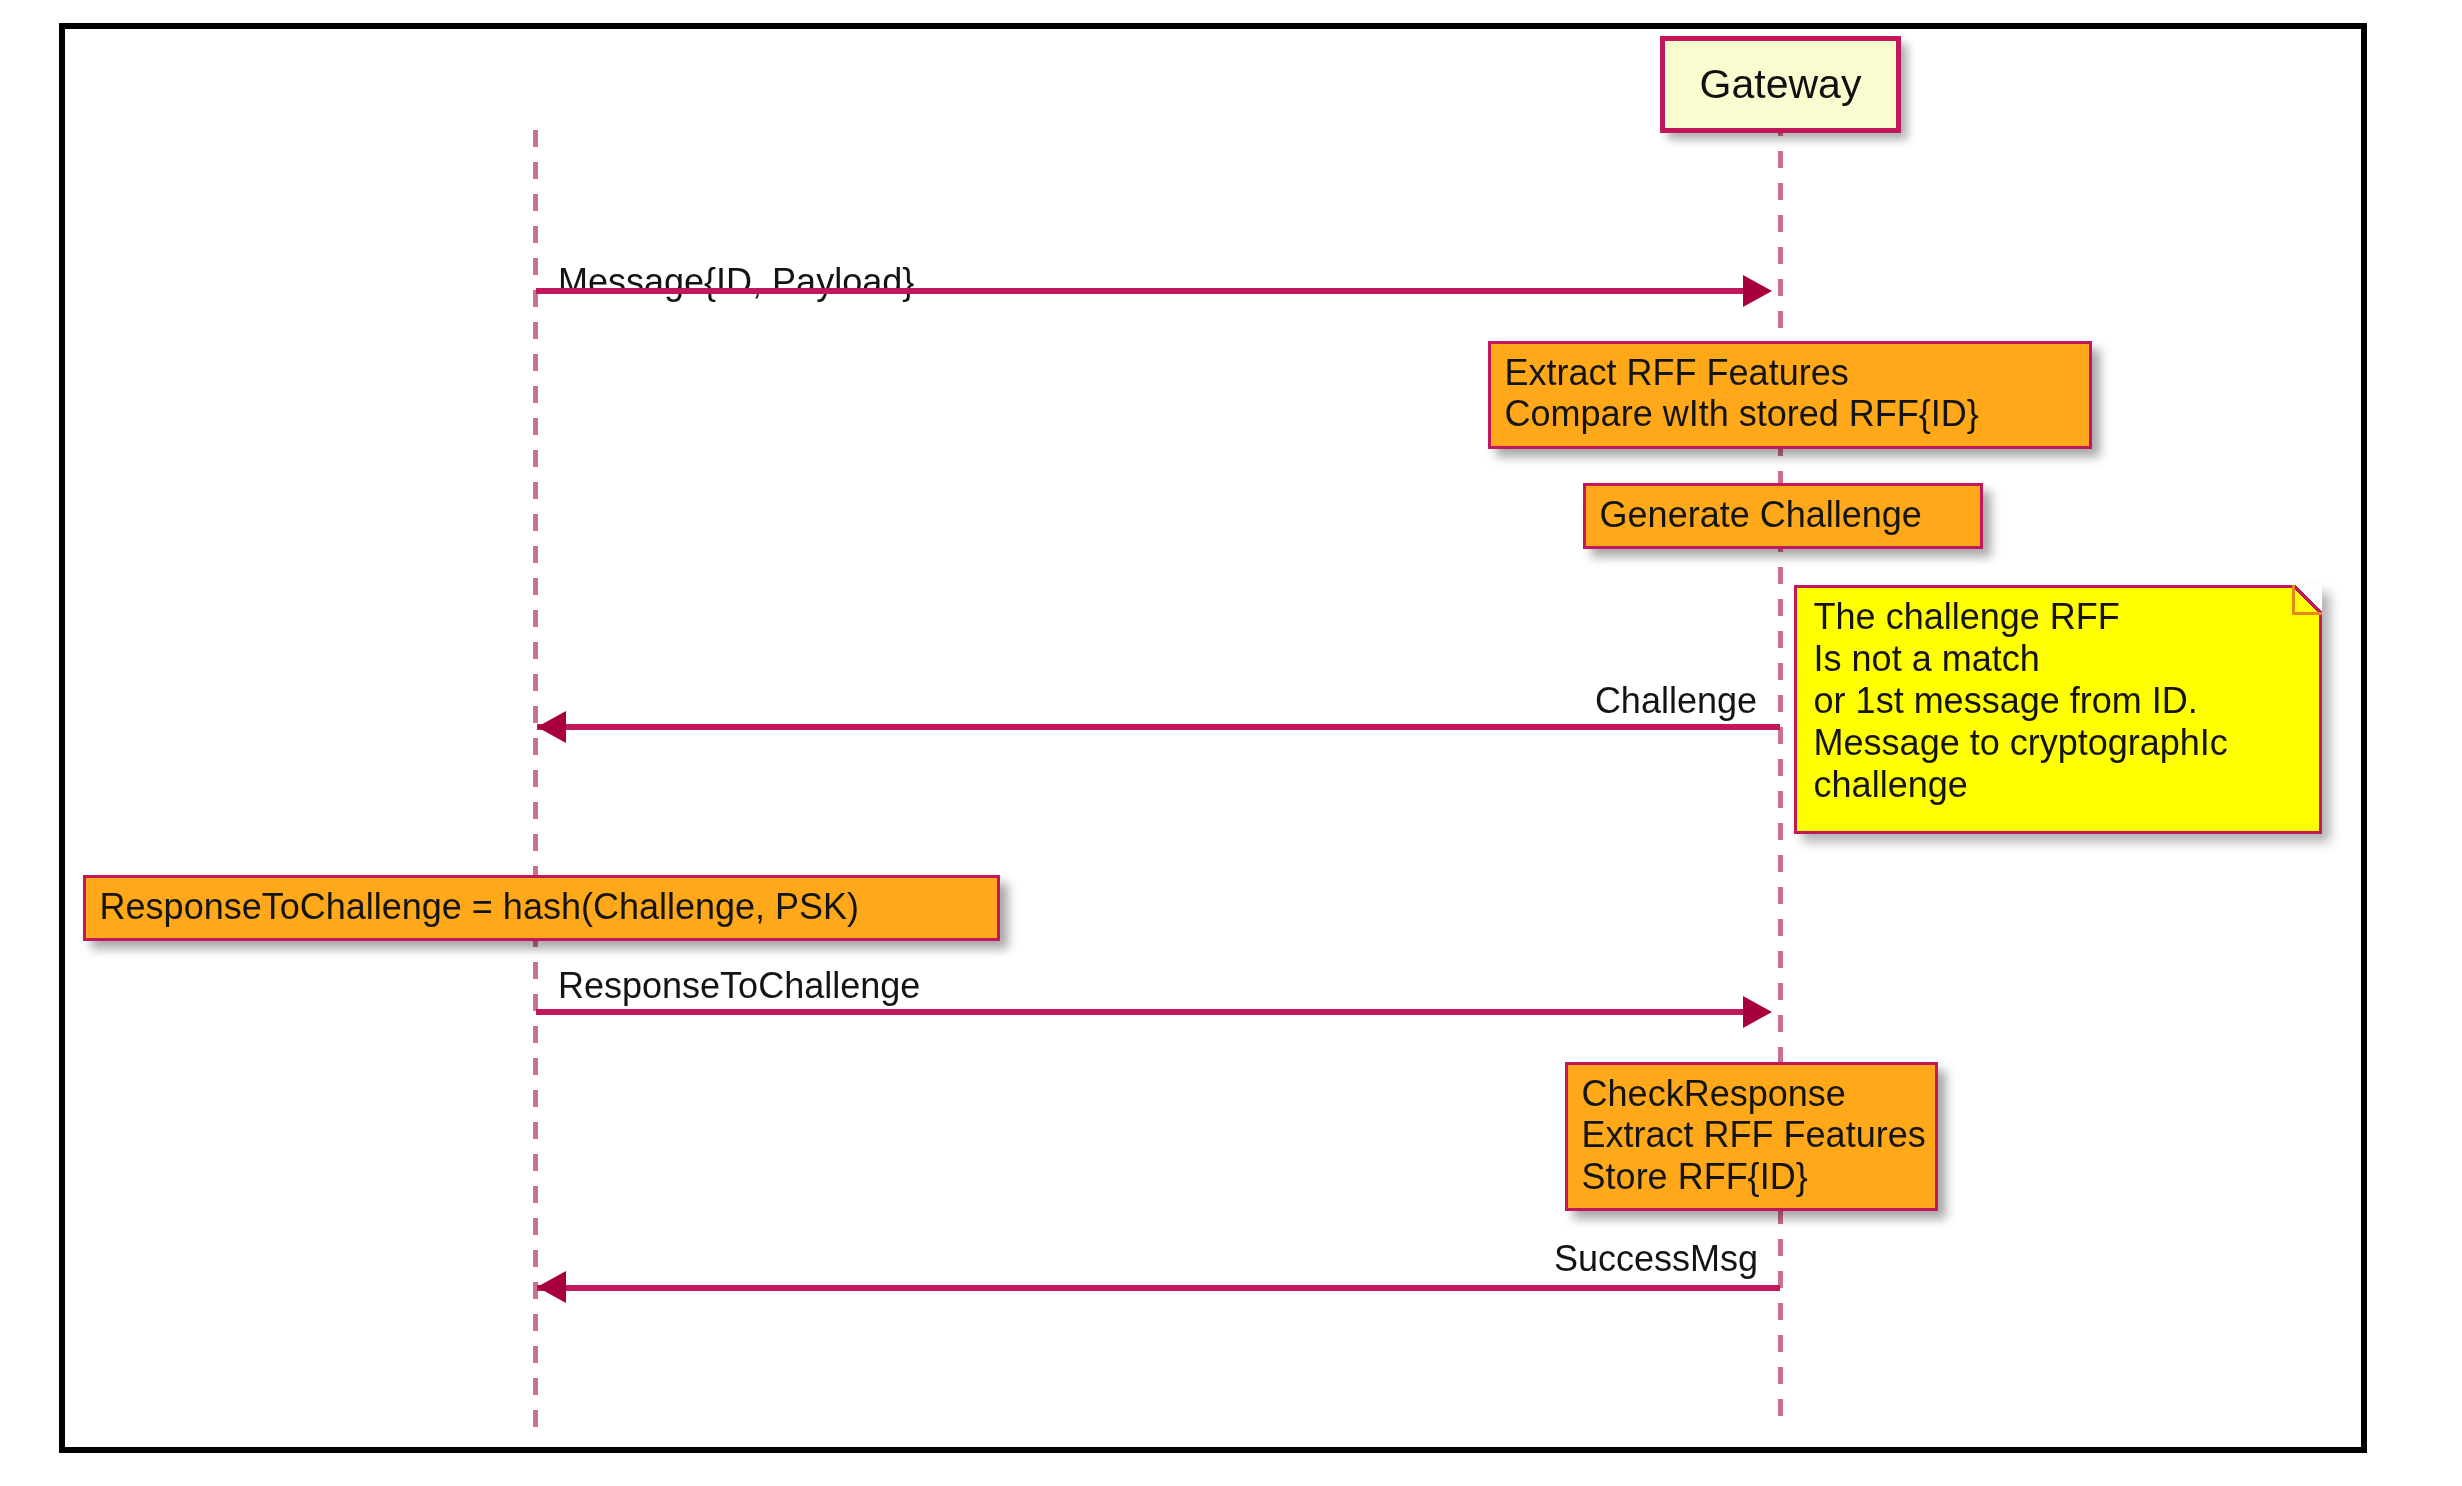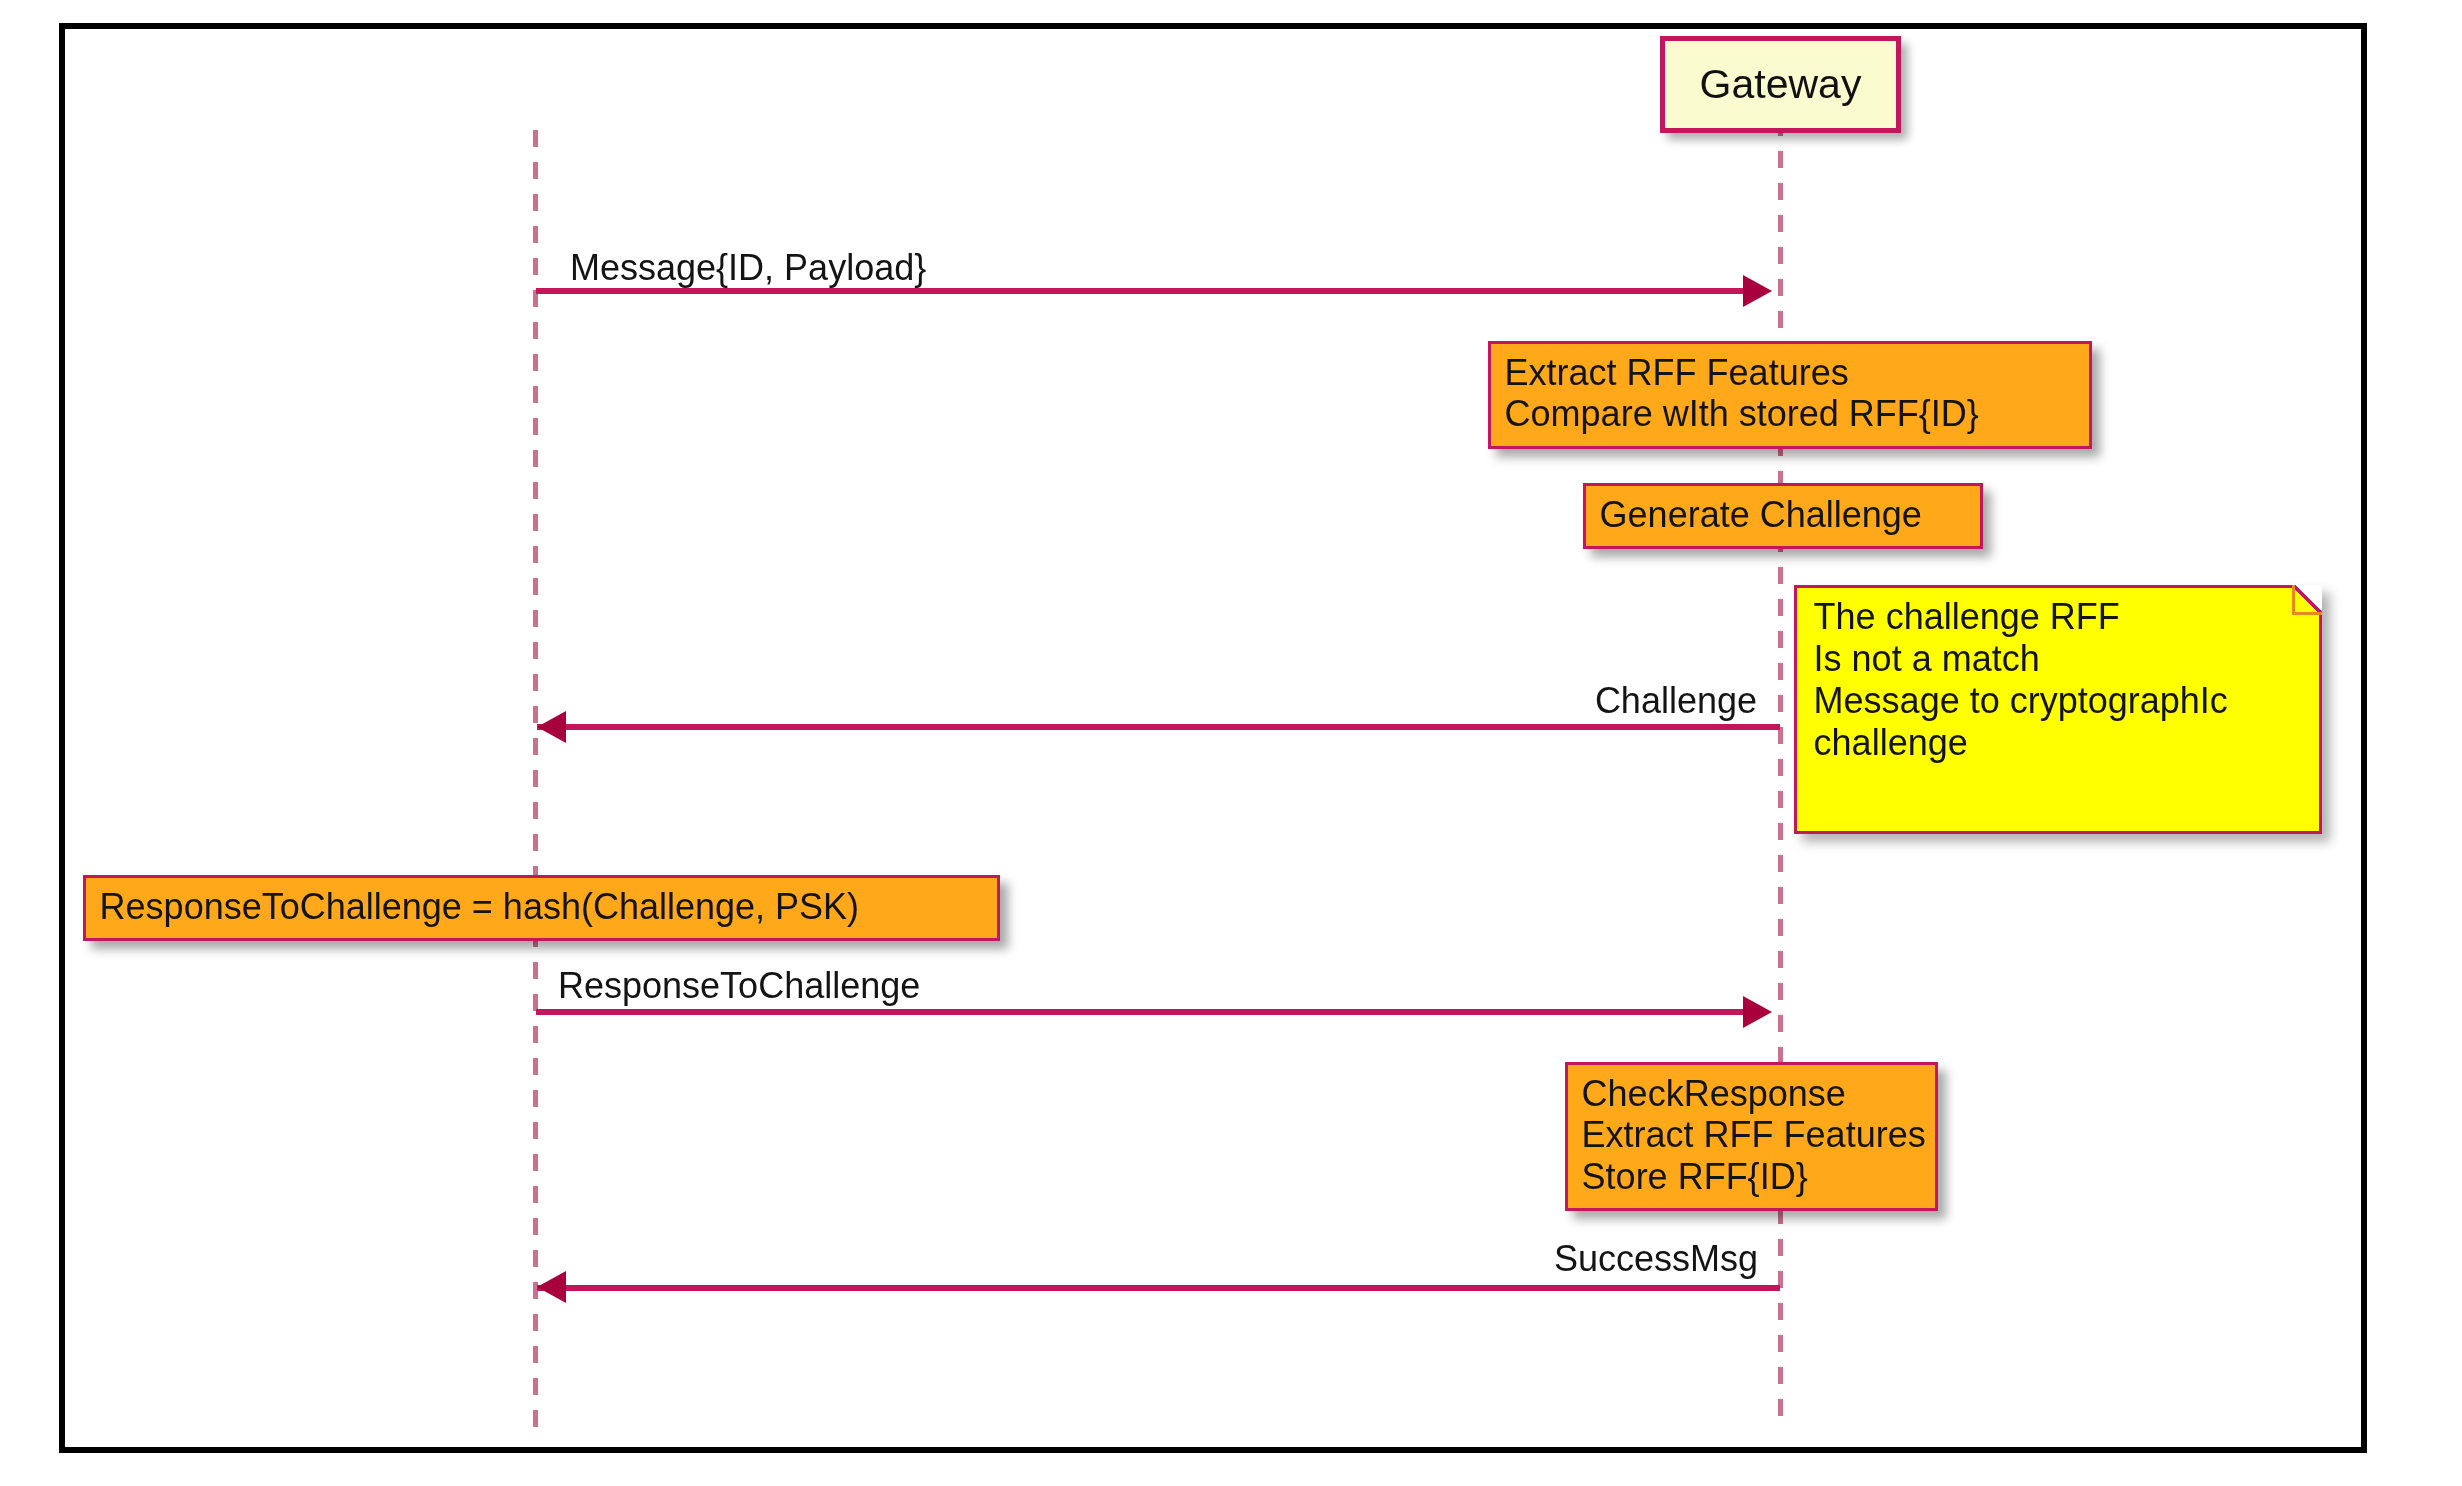--- a/index.html
+++ b/index.html
@@ -155,39 +155,40 @@
 <div id="canvas">
 
   <div class="lifeline" style="left:533px; top:130px; height:1298px;"></div>
   <div class="lifeline" style="left:1778px; top:119px; height:1308px;"></div>
 
 
   <div class="participant" style="left:1660px; top:36px; width:241px; height:97px;">
     <span>Gateway</span>
   </div>
 
-  <div class="msg-label" style="left:558px; top:250px;margin-left:12px;">Message{ID, Payload}</div>
+  <div class="msg-label" style="left:558px; top:264px;">Message{ID, Payload}</div>
   <div class="msg-line" style="left:536px; top:288px; width:1207px;"></div>
   <div class="arrowhead right" style="left:1743px; top:275px;"></div>
 
   <div class="action-box" style="left:1488px; top:341px; width:604px;">
     <div class="line">Extract RFF Features</div>
     <div class="line">Compare wIth stored RFF{ID}</div>
   </div>
 
   <div class="action-box" style="left:1583px; top:483px; width:400px;">
     <div class="line">Generate Challenge</div>
   </div>
 
   <div class="sticky-note" style="left:1794px; top:585px; width:528px; height:249px;">
     <div class="note-body"></div>
     <div class="note-fold"></div>
     <div class="note-text">
       <div class="line">The challenge RFF</div>
       <div class="line">Is not a match</div>
+      <div class="line">or 1st message from ID.</div>
       <div class="line">Message to cryptographIc</div>
       <div class="line">challenge</div>
     </div>
   </div>
 
   <div class="msg-label align-right" style="left:1365px; top:683px; width:392px;">Challenge</div>
   <div class="msg-line" style="left:537px; top:724px; width:1243px;"></div>
   <div class="arrowhead left" style="left:537px; top:711px;"></div>
 
   <div class="action-box" style="left:83px; top:875px; width:917px;">

